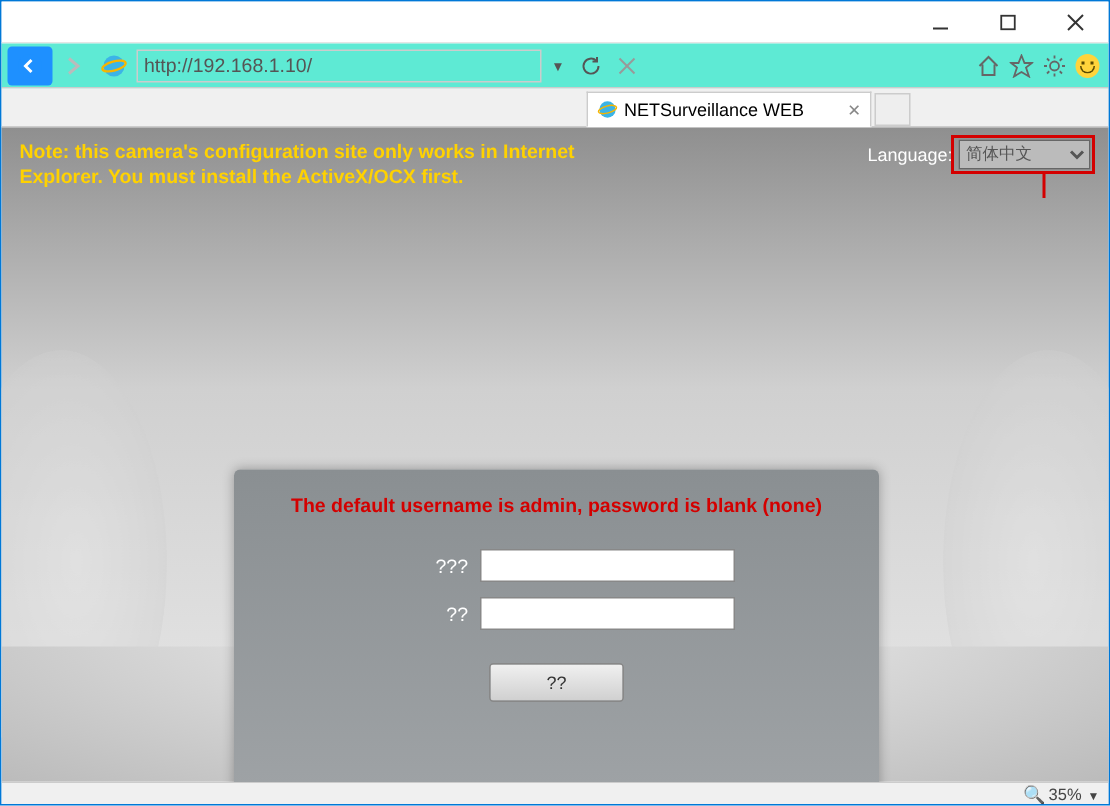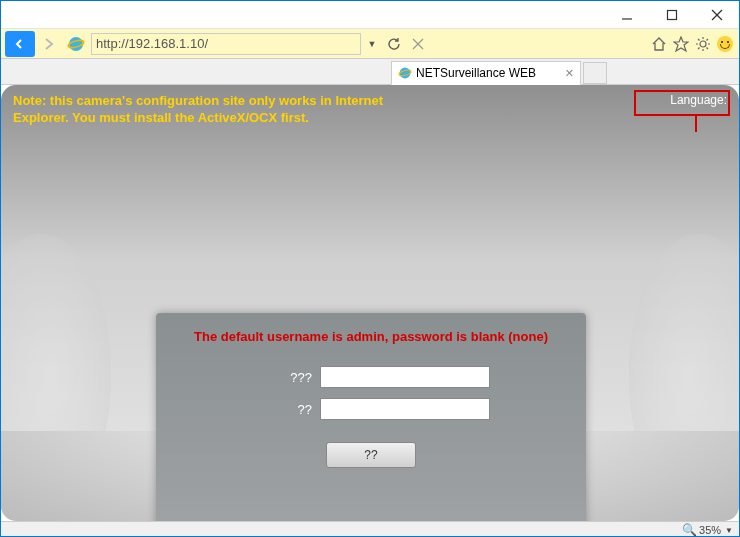--- a/index.html
+++ b/index.html
@@ -4,38 +4,38 @@
 <style>
   * { box-sizing: border-box; margin: 0; padding: 0; font-family: Arial, sans-serif; }
   body { width: 740px; height: 537px; background: #fff; position: relative; border: 1px solid #0078d7; }
   
   
   .titlebar { height: 28px; background: #fff; display: flex; justify-content: flex-end; align-items: center; border-bottom: 1px solid #e5e5e5; }
   .win-btn { width: 45px; height: 28px; display: flex; align-items: center; justify-content: center; }
   .win-btn svg { width: 12px; height: 12px; }
   
   
-  .addrbar { height: 30px; background: #fef9c3; display: flex; align-items: center; border-bottom: 1px solid #ccc; padding: 0 4px; gap: 2px; }
+  .addrbar { height: 30px; background: #5eead4; display: flex; align-items: center; border-bottom: 1px solid #ccc; padding: 0 4px; gap: 2px; }
   .nav-back { width: 30px; height: 26px; background: #1e90ff; border-radius: 3px; display: flex; align-items: center; justify-content: center; }
   .nav-fwd { width: 24px; height: 26px; display: flex; align-items: center; justify-content: center; color: #888; }
   .ie-icon { width: 18px; height: 18px; margin: 0 4px; }
   .url-box { flex: 0 0 270px; height: 22px; border: 1px solid #ccc; display: flex; align-items: center; padding: 0 4px; font-size: 13px; color: #555; }
   .url-arrow { width: 18px; height: 22px; display:flex; align-items:center; justify-content:center; color:#555; font-size:9px; }
   .url-ctrl { width: 22px; height: 22px; display:flex; align-items:center; justify-content:center; color:#555; }
   .addrbar .spacer { flex: 1; }
   .addr-icon { width: 20px; height: 20px; display: flex; align-items: center; justify-content: center; color: #666; }
   
   
   .tabbar { height: 26px; background: #f0f0f0; display: flex; align-items: flex-end; border-bottom: 1px solid #ccc; padding-left: 390px; padding-right: 8px; position:relative; }
   .tab { height: 24px; border: 1px solid #ccc; border-bottom: 1px solid #fff; background: #fff; display: flex; align-items: center; padding: 0 6px; font-size: 12px; gap: 4px; width: 190px; margin-bottom:-1px;}
   .tab-close { margin-left: auto; color: #888; font-size: 11px; }
   .newtab { width: 24px; height: 22px; border: 1px solid #ccc; background: #eee; margin-left: 2px; }
   
   
-  .page { position: relative; height: 436px; background: linear-gradient(#8f8f8f, #d0d0d0 40%, #e8e8e8); overflow: hidden; border-radius: 15px; }
+  .page { position: relative; height: 436px; background: linear-gradient(#8f8f8f, #d0d0d0 40%, #e8e8e8); overflow: hidden; }
   .note { position: absolute; top: 8px; left: 12px; width: 410px; font: bold 13px Arial; color: #ffd200; line-height: 1.3; }
   .note p { margin-bottom: 12px; }
   .lang-wrap { position: absolute; top: 8px; right: 12px; display: flex; align-items: center; gap: 4px; }
   .lang-label { color: #fff; font-size: 12px; }
   .lang-select { width: 88px; height: 20px; border: 1px solid #666; background: #bbb; font-size: 11px; color: #555; }
   .lang-box { position: absolute; top: 5px; right: 9px; width: 96px; height: 26px; border: 2px solid #d40000; pointer-events: none; }
   .lang-line { position: absolute; top: 31px; right: 42px; width: 2px; height: 16px; background: #d40000; }
   .lang-hint { position: absolute; top: 48px; right: 8px; color: #d40000; font: bold 13px Arial; }
   
   .login-panel { position: absolute; left: 155px; top: 228px; width: 430px; height: 232px; background: linear-gradient(#8a8f92,#a0a4a7); border-radius: 4px; box-shadow: 0 0 8px rgba(0,0,0,.3); }
@@ -162,20 +162,23 @@
   <div class="wall-left"></div>
   <div class="wall-right"></div>
   <div class="floor"></div>
 
   <div class="note">
     <p>Note: this camera's configuration site only works in Internet Explorer. You must install the ActiveX/OCX first.</p>
   </div>
 
   <div class="lang-wrap">
     <span class="lang-label">Language:</span>
+    <select class="lang-select">
+      <option>简体中文</option>
+    </select>
   </div>
   <div class="lang-box"></div>
   <div class="lang-line"></div>
 
   <div class="login-panel">
     <div class="login-hint">The default username is admin, password is blank (none)</div>
     <div class="form-row">
       <span class="form-label">???</span>
       <input class="form-input" type="text" style="">
     </div>

